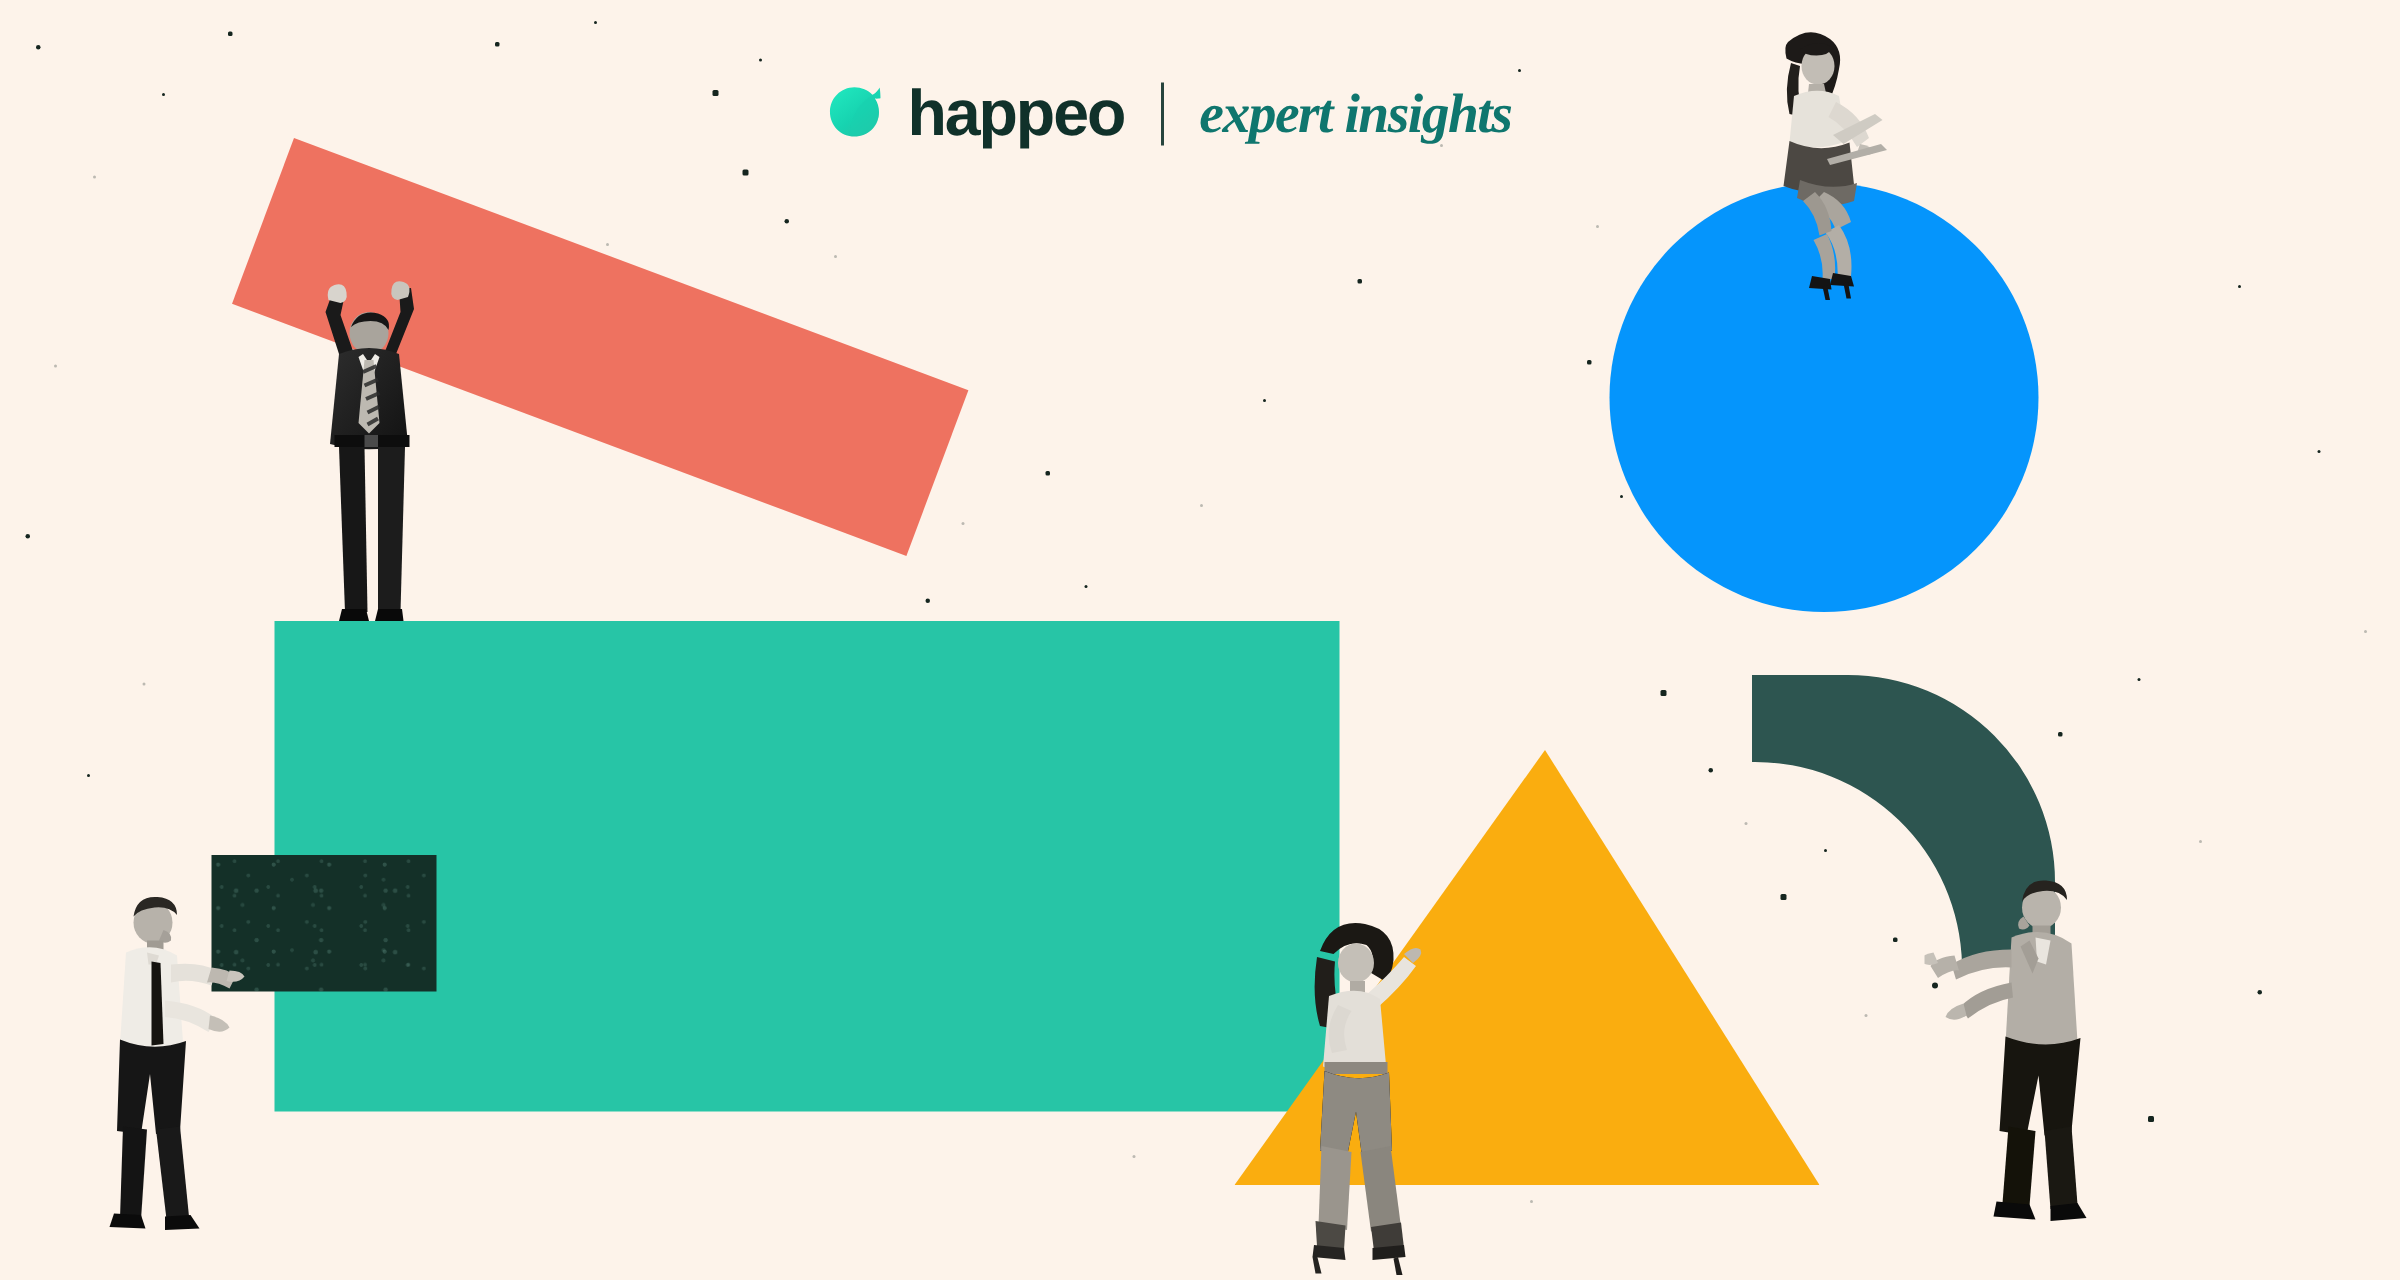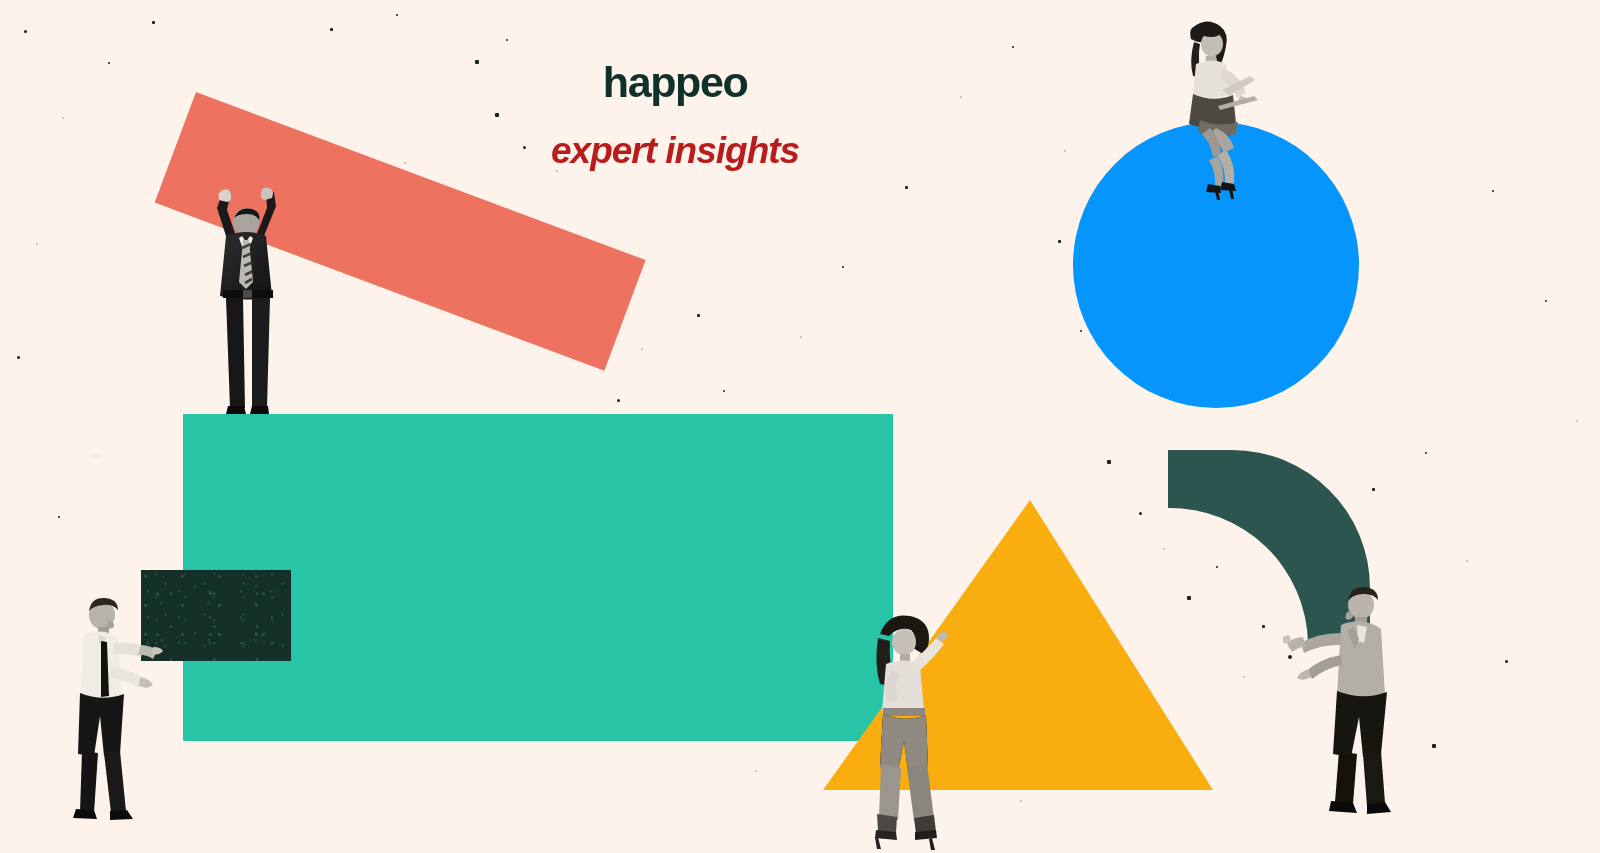--- a/index.html
+++ b/index.html
@@ -81,36 +81,35 @@
     left:1168px; top:450px;
     width:202px; height:193px;
   }
 
   
   #logo-lockup {
     position:absolute;
     left:551px; top:47px;
     display:flex; align-items:center; gap:14px;
     height:58px;
-    flex-direction:column;
   }
   #logo-mark { width:40px; height:40px; display:block; }
   #logo-word {
     font-size:43px; font-weight:700; color:#10312a;
     letter-spacing:-1.4px; line-height:1;
     font-family:"Liberation Sans", sans-serif;
   }
   #logo-divider {
     width:2px; height:42px; background:#10312a;
     margin:0 10px; opacity:.9;
   }
   #logo-tagline {
     font-size:37px; font-style:italic; font-weight:700;
-    color:#b91c1c; letter-spacing:-1px; line-height:1;
-    font-family:Liberation Sans, sans-serif;
+    color:#0f766e; letter-spacing:-1px; line-height:1;
+    font-family:Liberation Serif, serif;
   }
 
   
   .figure { position:absolute; }
   #fig-businessman   { left:186px;  top:178px; width:120px; height:240px; }
   #fig-laptop-woman  { left:1156px; top:16px;  width:110px; height:186px; }
   #fig-pusher-man    { left:58px;   top:585px; width:112px; height:245px; }
   #fig-triangle-woman{ left:862px;  top:608px; width:102px; height:245px; }
   #fig-arc-man       { left:1283px; top:573px; width:115px; height:250px; }
 </style>

